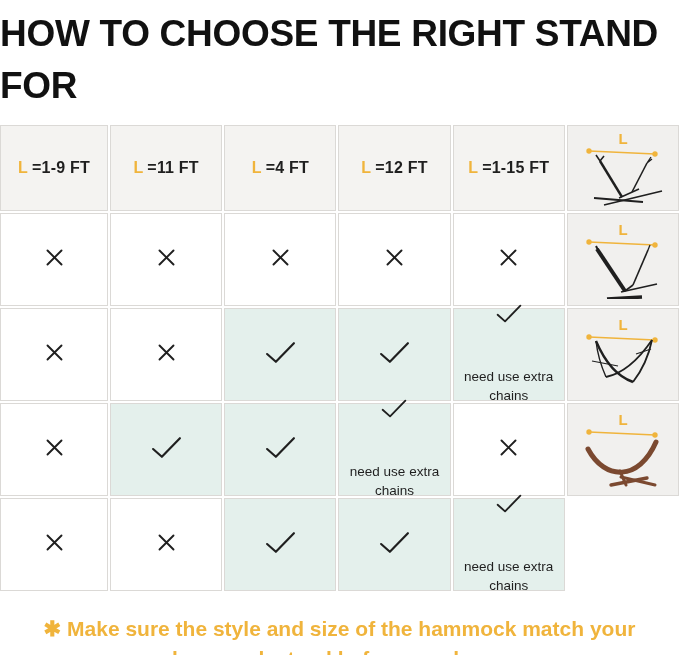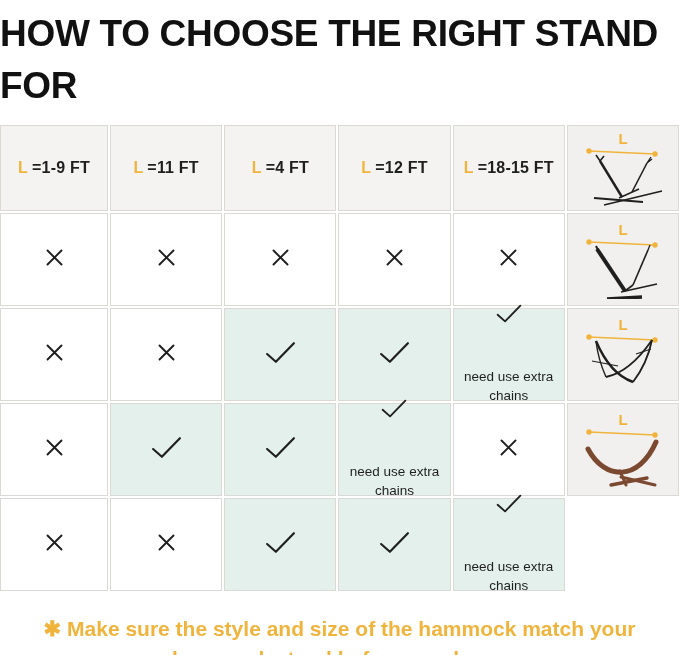--- a/index.html
+++ b/index.html
@@ -87,21 +87,21 @@
     <div class="cell header-cell">
       <span class="l">L</span>
       <span>=4 FT</span>
     </div>
     <div class="cell header-cell">
       <span class="l">L</span>
       <span>=12 FT</span>
     </div>
     <div class="cell header-cell">
       <span class="l">L</span>
-      <span>=18-15 FT</span>
+      <span>=1-15 FT</span>
     </div>
     <div class="cell style-cell">
       <svg width="96" height="80" viewBox="0 0 96 80" fill="none">
         <line x1="14" y1="23" x2="80" y2="26" stroke="#F0B43C" stroke-width="1.4"></line>
         <circle cx="14" cy="23" r="2.7" fill="#F0B43C"></circle>
         <circle cx="80" cy="26" r="2.7" fill="#F0B43C"></circle>
         <text x="48" y="16" text-anchor="middle" font-size="15" font-weight="bold" fill="#F0B43C">L</text>
         <path d="M21 27 L25 33 L29 28" stroke="#1F1F1F" stroke-width="1.6"></path>
         <path d="M25 33 L47 69" stroke="#1F1F1F" stroke-width="2.4"></path>
         <path d="M76 29 L72 35 L77 31" stroke="#1F1F1F" stroke-width="1.3"></path>

